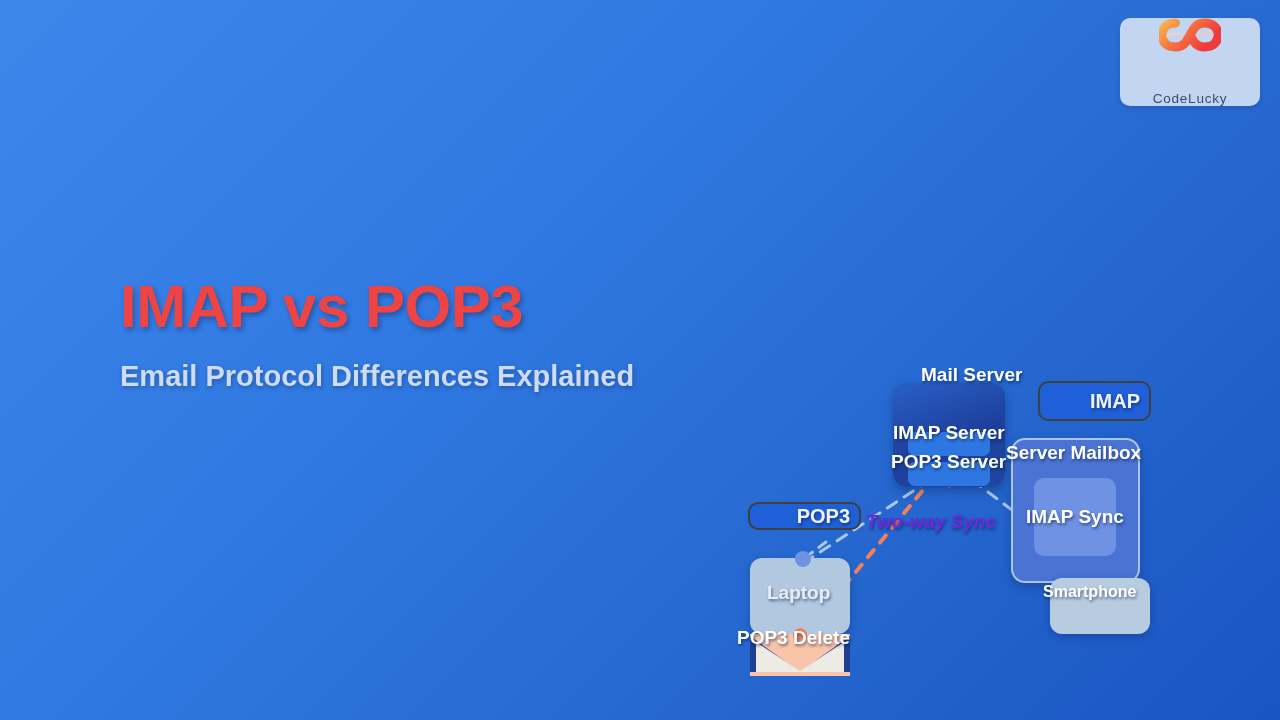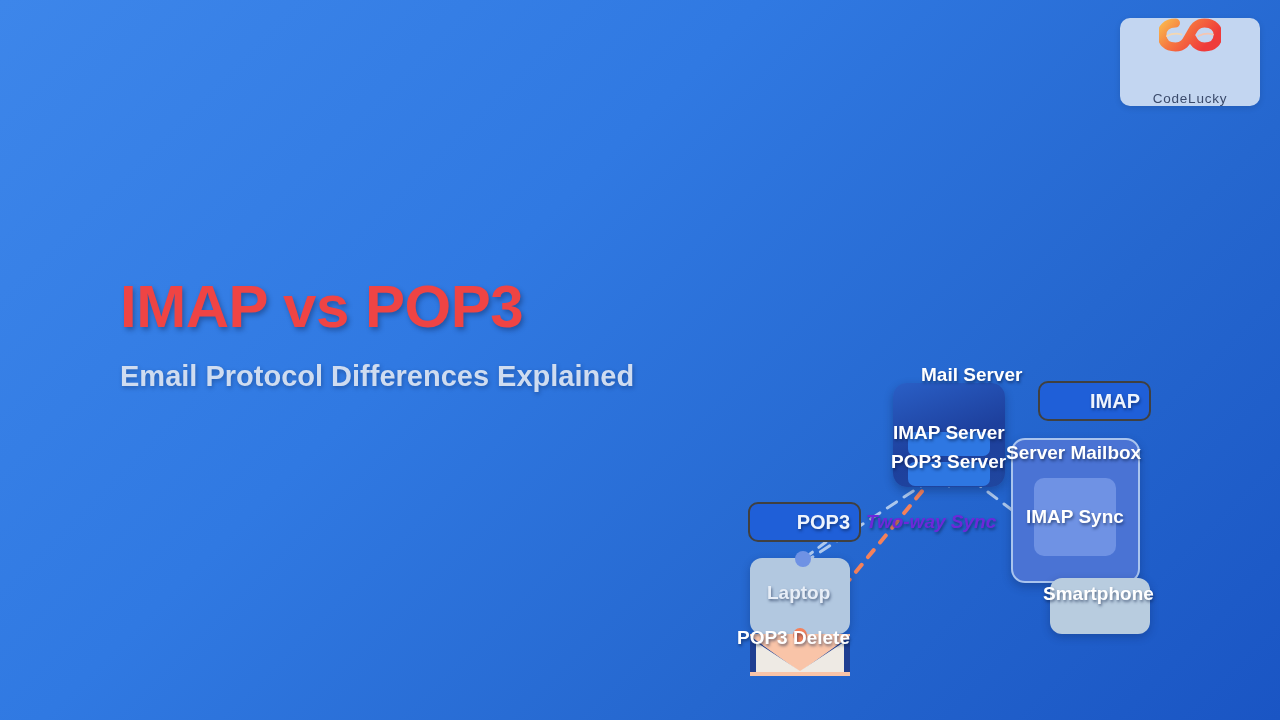--- a/index.html
+++ b/index.html
@@ -163,35 +163,35 @@
     <path d="M6 8 L50 37 L94 8 L94 42 L6 42 Z" fill="#eeeae4"></path>
     <rect x="0" y="38" width="100" height="4" fill="#f9c4a8"></rect>
   </svg>
 
   <div class="dot" style="left:795px;top:551px;width:16px;height:16px;background:#6f92e4;"></div>
   <div class="dot" style="left:793px;top:628px;width:14px;height:14px;background:#f4815a;"></div>
 
   <div class="badge" style="left:1038px;top:381px;width:113px;height:40px;">
     <span>IMAP</span>
   </div>
-  <div class="badge" style="left:748px;top:502px;width:113px;height:40px;">
+  <div class="badge" style="left:748px;top:502px;width:113px;height:28px;">
     <span>POP3</span>
   </div>
 
   <div class="node-label" style="left:921px;top:364px;font-size:19px;">Mail Server</div>
 
   <div class="node-label" style="left:893px;top:422px;font-size:19px;">IMAP Server</div>
 
   <div class="node-label" style="left:891px;top:451px;font-size:19px;">POP3 Server</div>
 
   <div class="node-label" style="left:1006px;top:442px;font-size:19px;">Server Mailbox</div>
 
   <div class="node-label" style="left:1026px;top:506px;font-size:19px;">IMAP Sync</div>
 
   <div class="node-label" style="left:767px;top:582px;font-size:19px;color:#e8eef7;">Laptop</div>
 
-  <div class="node-label" style="left:1043px;top:583px;font-size:19px;">Smartphone</div>
+  <div class="node-label" style="left:1043px;top:583px;font-size:16px;">Smartphone</div>
 
   <div class="node-label" style="left:737px;top:627px;font-size:19px;">POP3 Delete</div>
 
   <div class="italic-label" style="left:866px;top:511px;">Two-way Sync</div>
 
 </div>
 
 </body></html>

